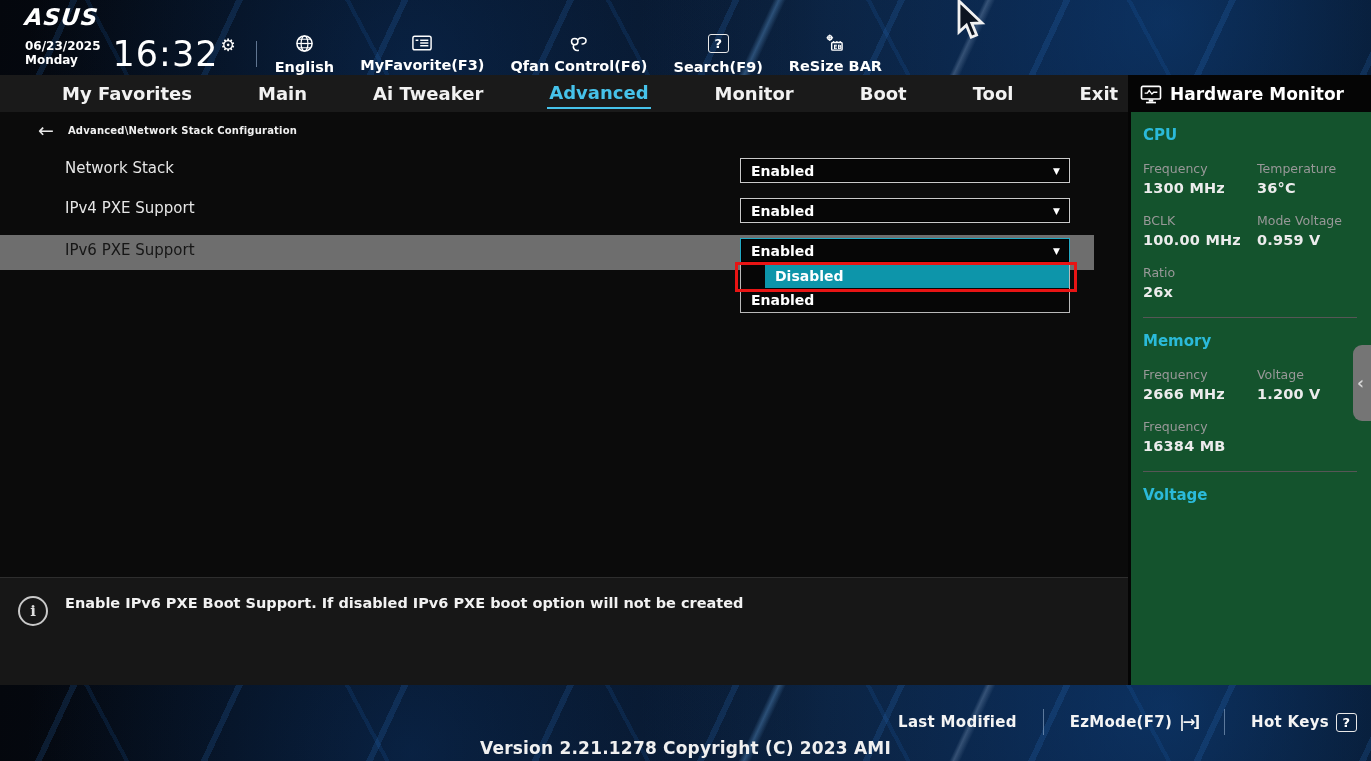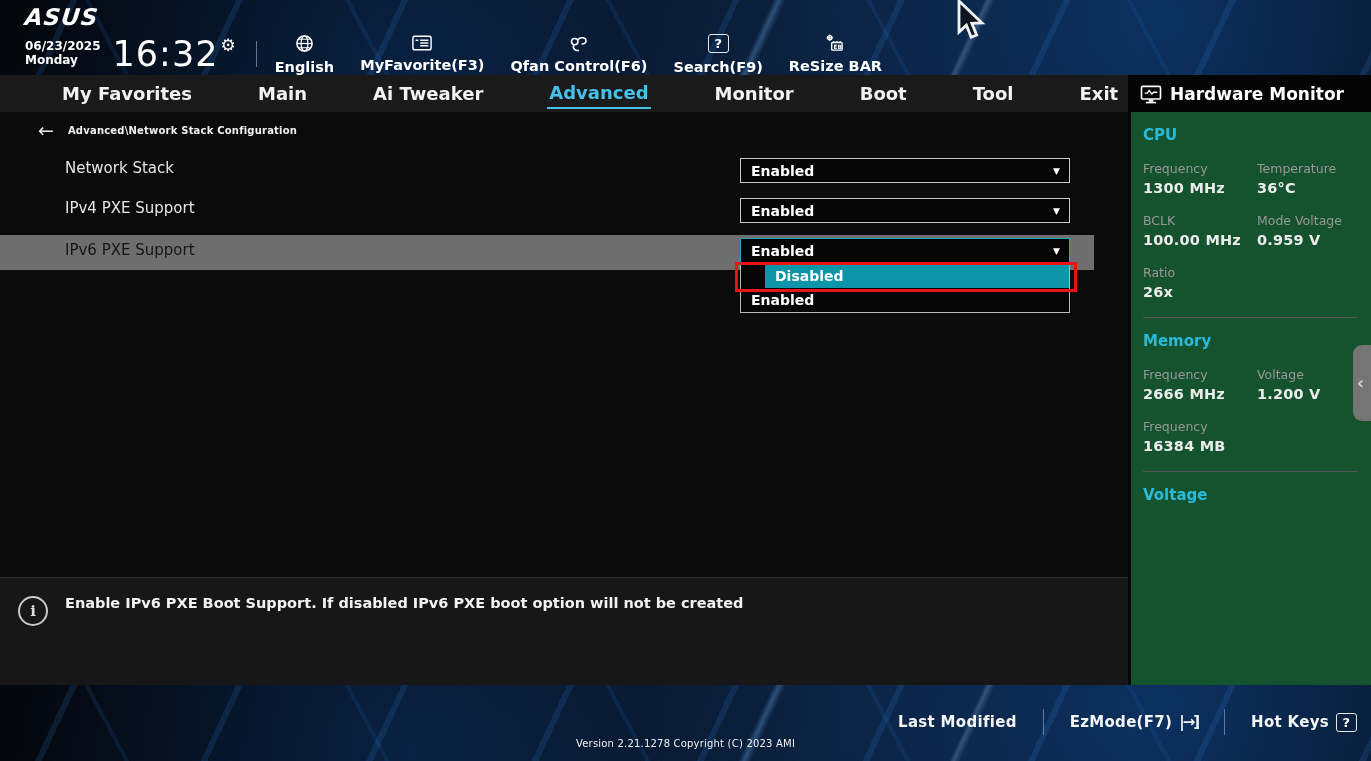--- a/index.html
+++ b/index.html
@@ -86,21 +86,21 @@
   .hw-divider { border:none; border-top:1px solid #565656; margin:0 6px 14px 0; }
 
   .side-handle { position:absolute; top:345px; left:1353px; width:30px; height:76px; background:#757575; border-radius:9px; z-index:8; display:flex; align-items:center; padding-left:4px; cursor:pointer; }
   .side-handle span { color:#d6d6d6; font-size:17px; font-weight:bold; }
 
   
   .footer-items { position:absolute; top:24px; right:14px; display:flex; align-items:center; gap:26px; }
   .f-item { display:flex; align-items:center; gap:7px; font-size:15px; font-weight:bold; color:#f4f4f4; cursor:pointer; letter-spacing:.3px; }
   .f-sep { width:1px; height:26px; background:rgba(160,185,215,.55); }
   .ez-icon { font-size:15px; font-weight:bold; letter-spacing:-2px; }
-  .version-line { position:absolute; top:53px; left:0; width:100%; text-align:center; font-size:10px; font-weight:normal; color:#f0f0f0; letter-spacing:.2px; }
+  .version-line { position:absolute; top:53px; left:0; width:100%; text-align:center; font-size:17px; font-weight:bold; color:#f0f0f0; letter-spacing:.2px; }
 
   
   .mouse-cursor { position:absolute; top:0px; left:956px; z-index:20; pointer-events:none; }
 </style>
 </head>
 <body>
 
 <div id="screen">
 
   <div class="top-strip tech-bg"></div>

